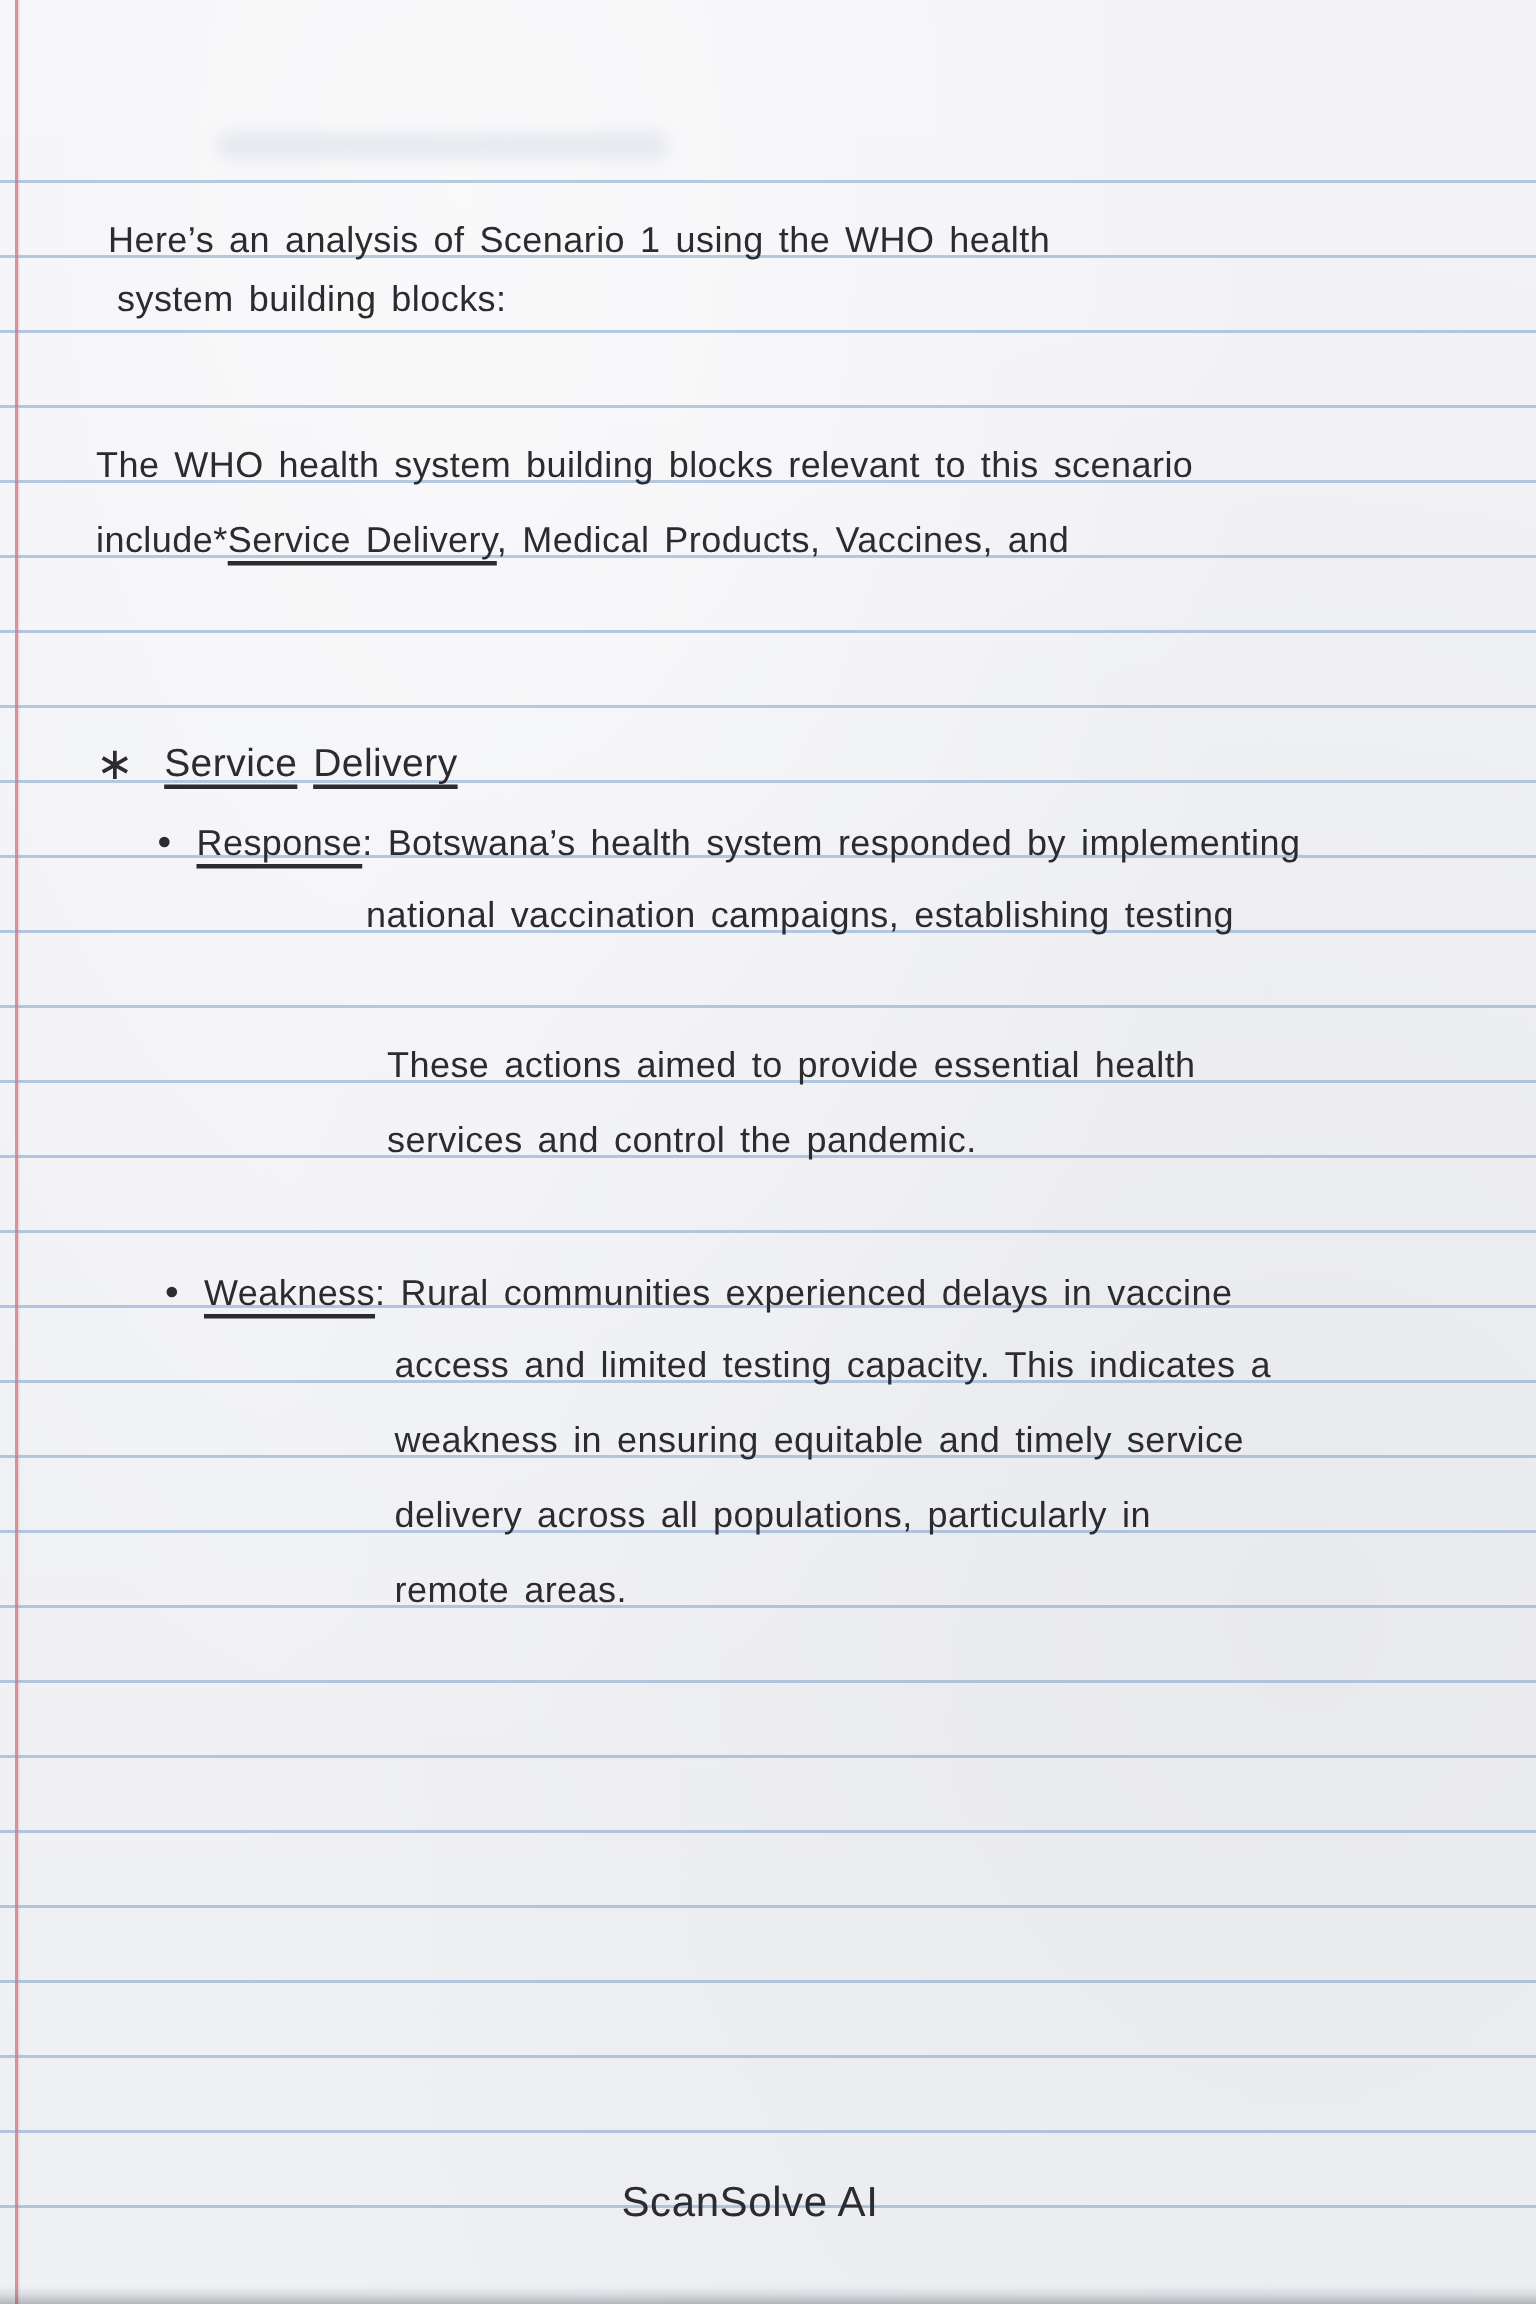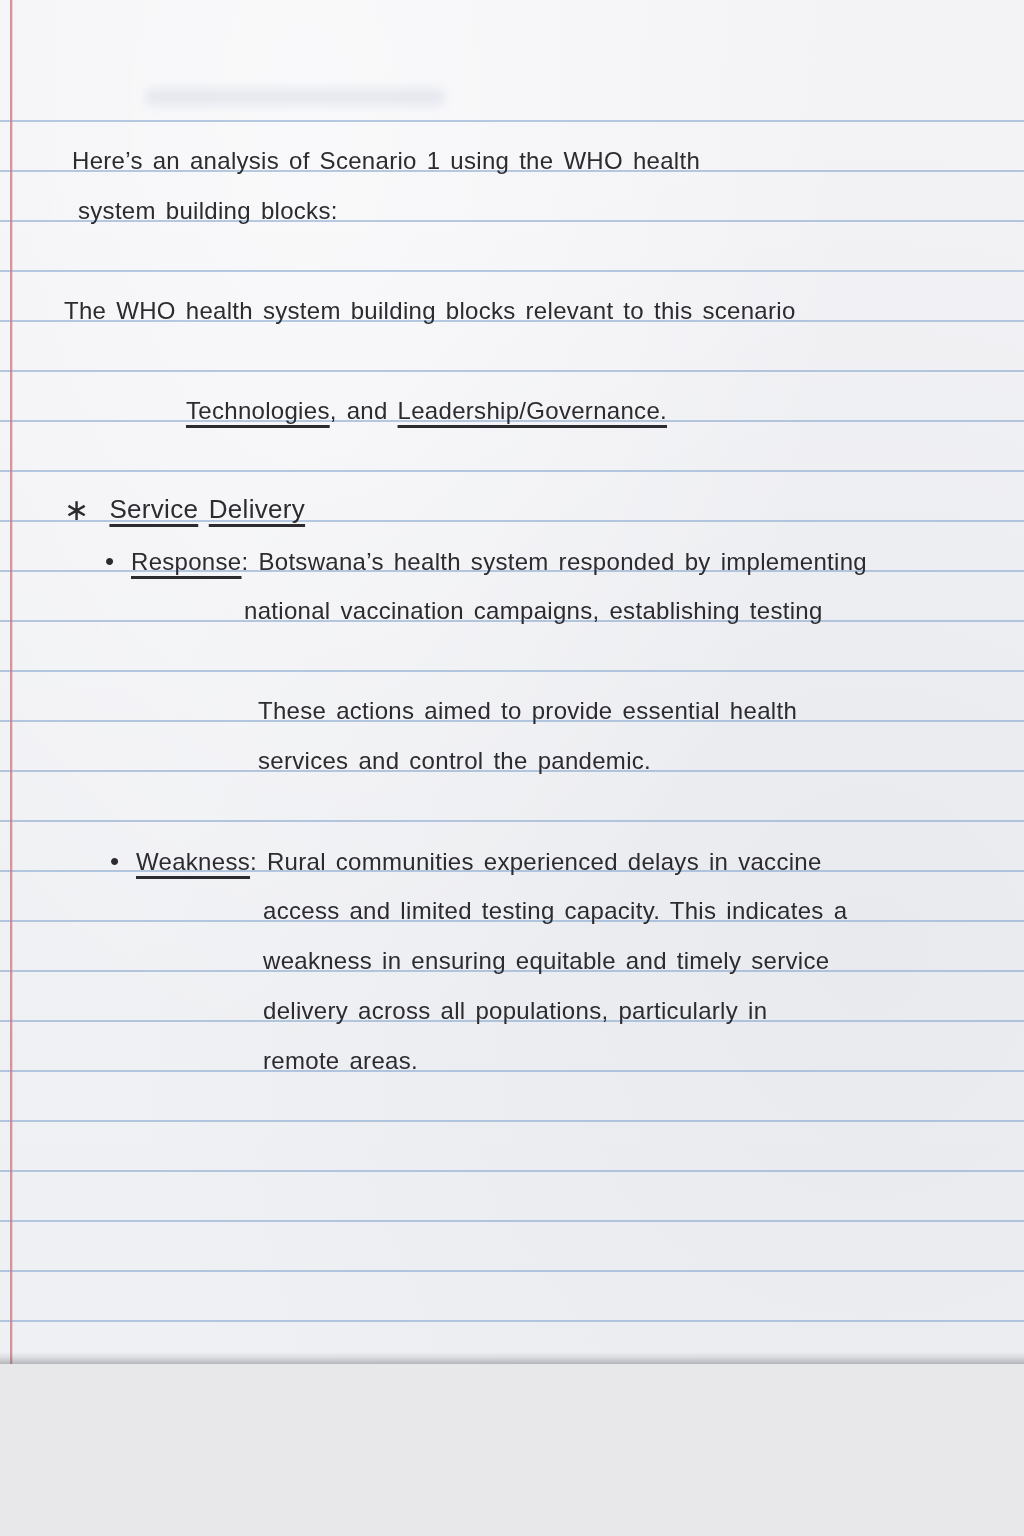--- a/index.html
+++ b/index.html
@@ -1,21 +1,21 @@
 <!DOCTYPE html>
 <html><head>
 <meta charset="utf-8">
 <style>
   html, body { margin: 0; padding: 0; }
   body { background: #e8e8ea; font-family: "Liberation Sans", sans-serif; }
 
   .page {
     position: relative;
     width: 1024px;
-    height: 1364px;
+    height: 1536px;
     overflow: hidden;
     background:
       radial-gradient(ellipse at 30% 8%, rgba(255,255,255,0.55), rgba(255,255,255,0) 55%),
       radial-gradient(ellipse at 85% 70%, rgba(225,227,232,0.5), rgba(255,255,255,0) 60%),
       linear-gradient(#f3f3f6, #eff0f3);
     color: #2b2b30;
   }
 
   
   .ruled {
@@ -109,28 +109,28 @@
 </head>
 <body>
 
 <div class="page">
 
   <div class="ruled"></div>
   <div class="margin-rule"></div>
   <div class="smudge"></div>
 
   <div class="tline" style="top:145px; left:72px">Here’s an analysis of Scenario 1 using the WHO health</div>
-  <div class="tline" style="top:195px; left:78px">system building blocks:</div>
+  <div class="tline" style="top:184px; left:78px">system building blocks:</div>
 
   <div class="tline" style="top:295px; left:64px">The WHO health system building blocks relevant to this scenario</div>
 
+  <div class="tline" style="top:345px; left:64px">
+    <span>include*</span><span class="u">Service Delivery</span><span>, Medical Products, Vaccines, and</span>
+  </div>
 
-  <div class="tline" style="top:395px; left:186px">
-    <span class="u">Technologies</span><span>, and </span><span class="u">Leadership/Governance.</span>
-  </div>
 
   <div class="tline heading" style="top:492px; left:64px">
     <span class="ast">∗</span><span class="u">Service</span>&nbsp;<span class="u">Delivery</span>
   </div>
 
   <div class="tline" style="top:545px; left:105px">
     <span class="bullet">•</span><span class="u">Response</span><span>: Botswana’s health system responded by implementing</span>
   </div>
   <div class="tline" style="top:595px; left:244px">national vaccination campaigns, establishing testing</div>
   <div class="tline" style="top:695px; left:258px">These actions aimed to provide essential health</div>

